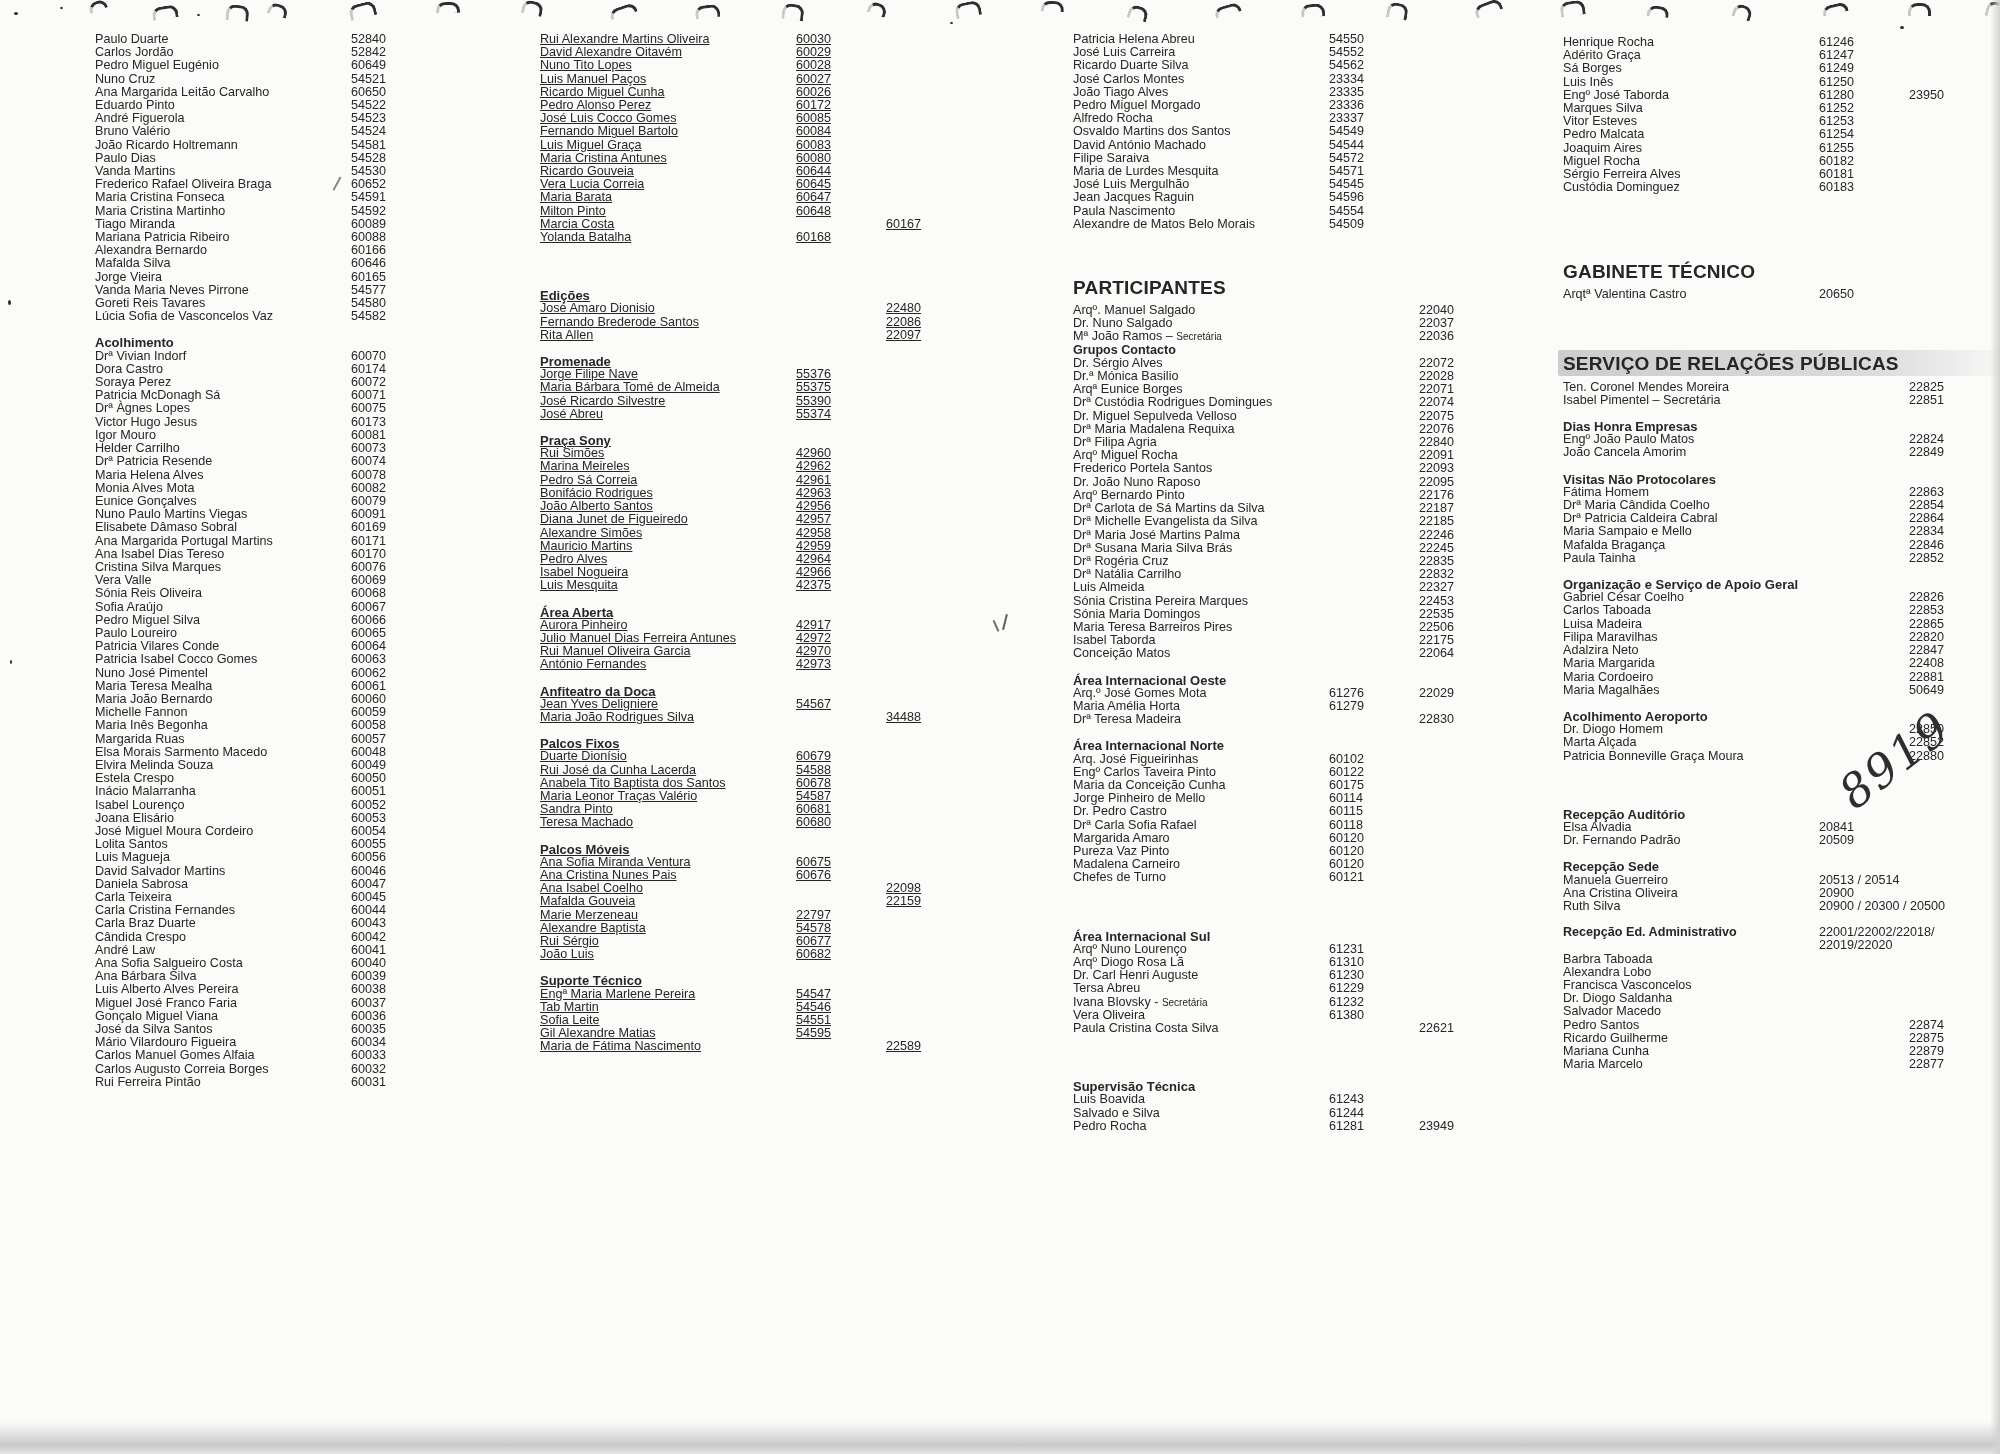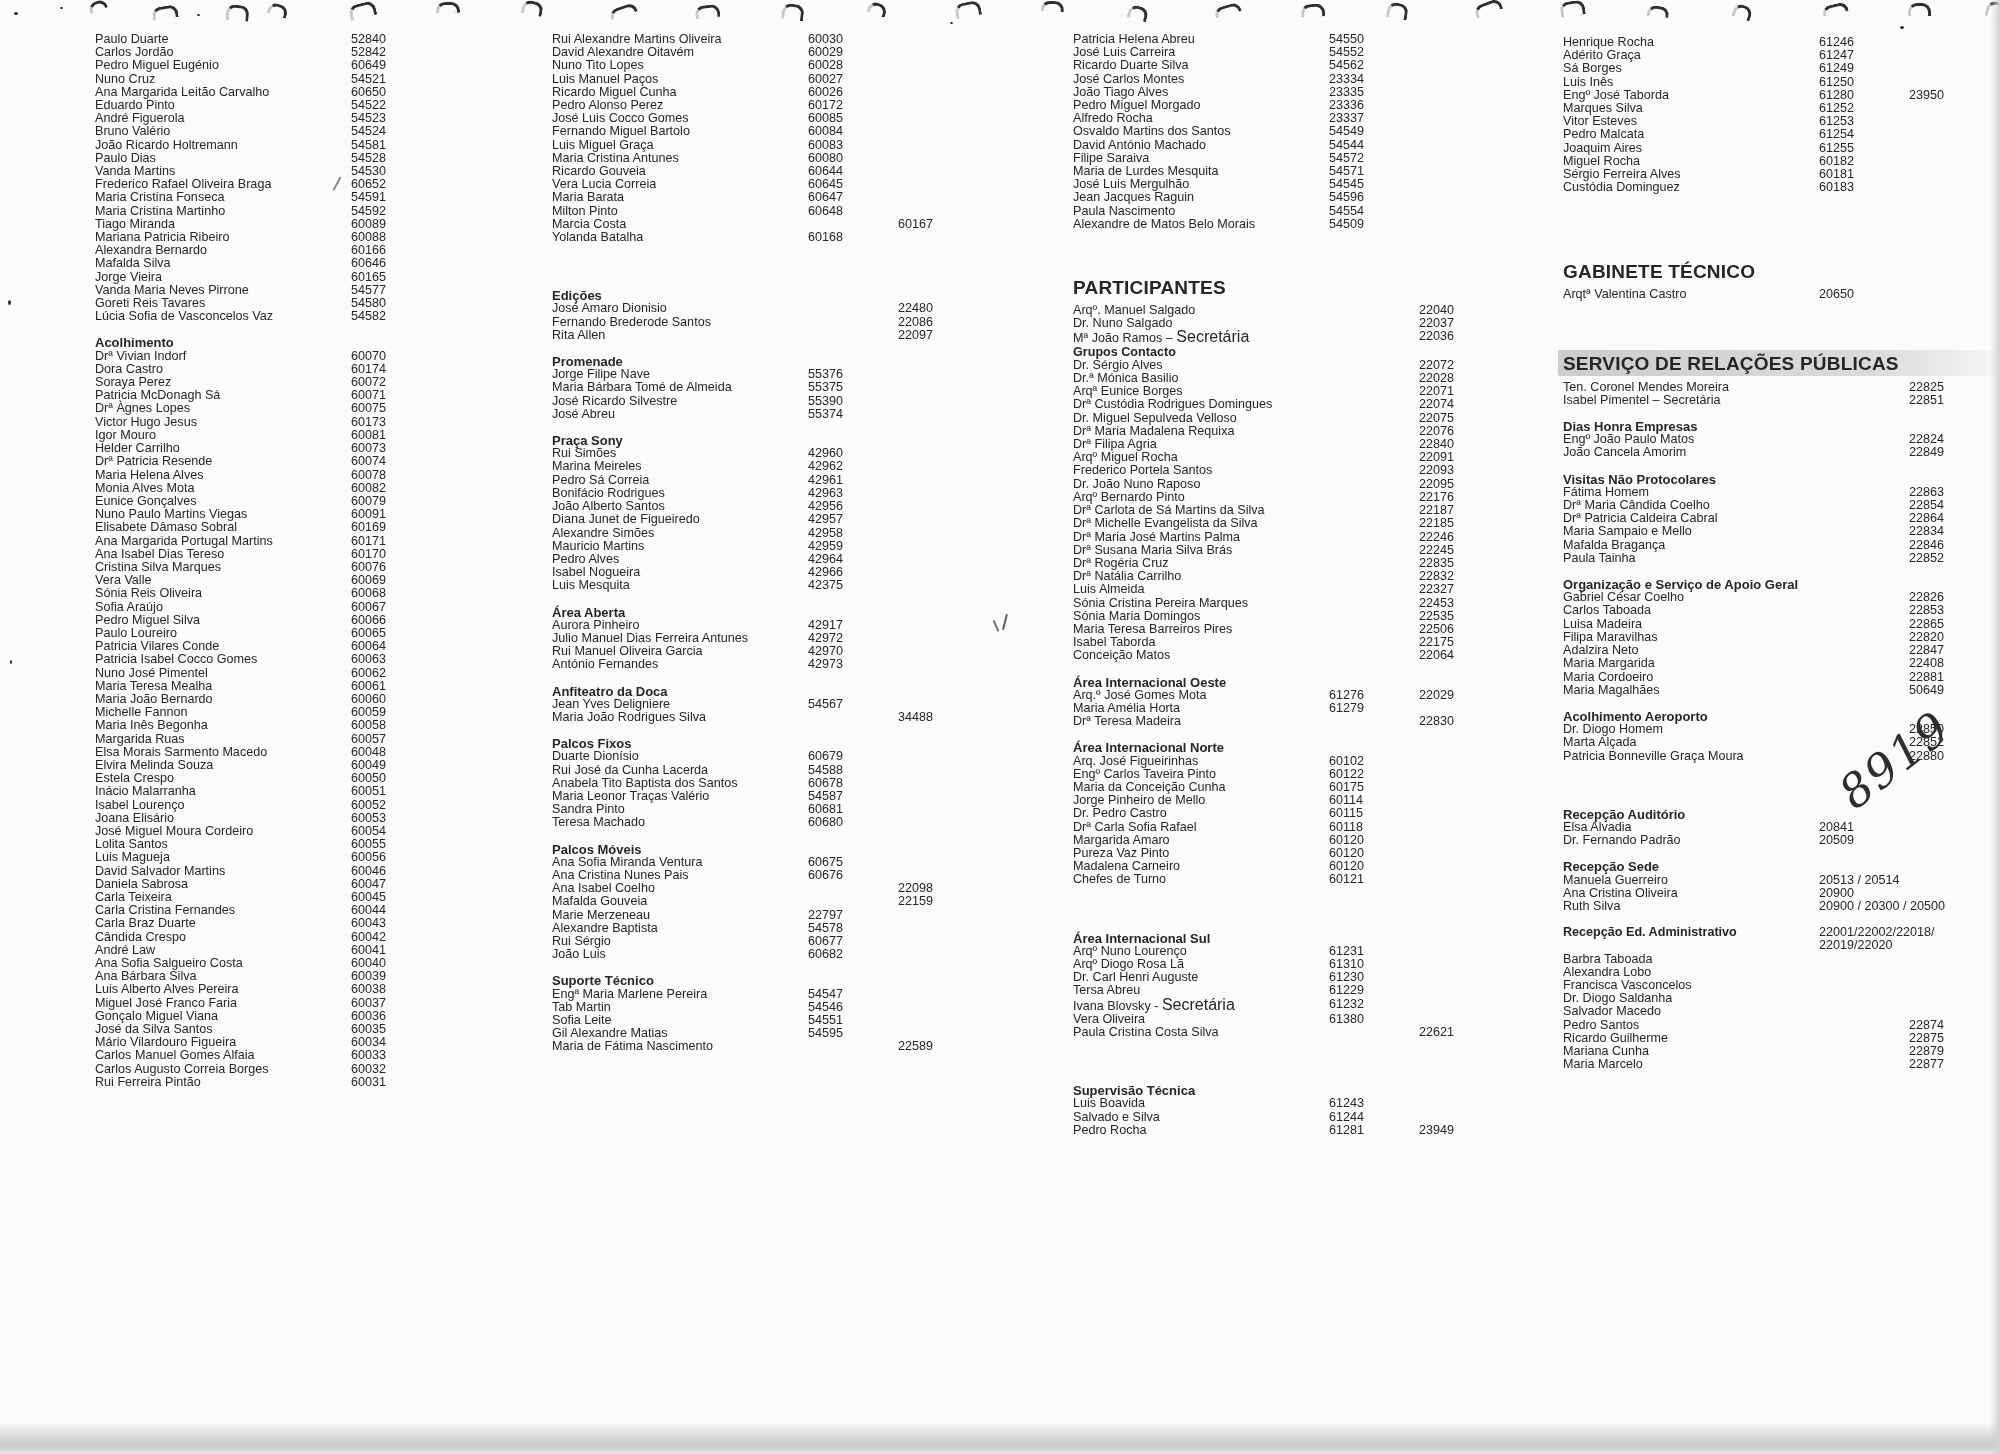--- a/index.html
+++ b/index.html
@@ -5,21 +5,21 @@
   html,body{margin:0;padding:0;}
   body{
     width:2000px;height:1454px;position:relative;overflow:hidden;
     background:#fbfbfa;
     font-family:"Liberation Sans","DejaVu Sans",sans-serif;
     color:#262626;
   }
   .columns{position:absolute;inset:0;}
   .column{position:absolute;top:33px;}
   .col1{left:95px;width:440px;}
-  .col2{left:552px;width:455px;}
+  .col2{left:540px;width:455px;text-decoration:underline;}
   .col3{left:1073px;width:465px;}
   .col4{left:1563px;width:437px;top:36px;}
   .section{margin-top:13px;}
   .section:first-child{margin-top:0;}
   .gap-md{}
   .gap-lg{margin-top:45px;}
   .gap-xl{margin-top:66px;}
   .gap-xxl{margin-top:48px;}
   .heading{
     font-weight:bold;font-size:13px;line-height:13.2px;white-space:nowrap;
@@ -30,21 +30,21 @@
   .heading.highlight{
     background:linear-gradient(90deg,#cdcdcd 0%,#dbdbdb 70%,rgba(219,219,219,.05) 100%);
     display:block;width:102%;margin-left:-5px;padding:2px 0 1px 5px;border-radius:2px;
   }
   .entry{
     display:grid;grid-template-columns:256px 90px auto;
     font-size:12.6px;line-height:13.2px;
   }
   .name{white-space:nowrap;}
   .name.sub{font-weight:bold;}
-  .small{font-size:16px;margin-top:48px;}
+  .small{font-size:10px;margin-top:48px;}
   .n1,.n2{white-space:nowrap;}
   
   .binder-strip{position:absolute;left:0;top:0;width:2000px;height:26px;}
   .binder-mark{
     position:absolute;display:block;
     border:3px solid #141414;border-bottom:none;
     border-left-color:rgba(20,20,20,.25);
     border-radius:9px 9px 0 0;opacity:.88;
   }
   .speck{position:absolute;background:#2b2b2b;border-radius:50%;}

